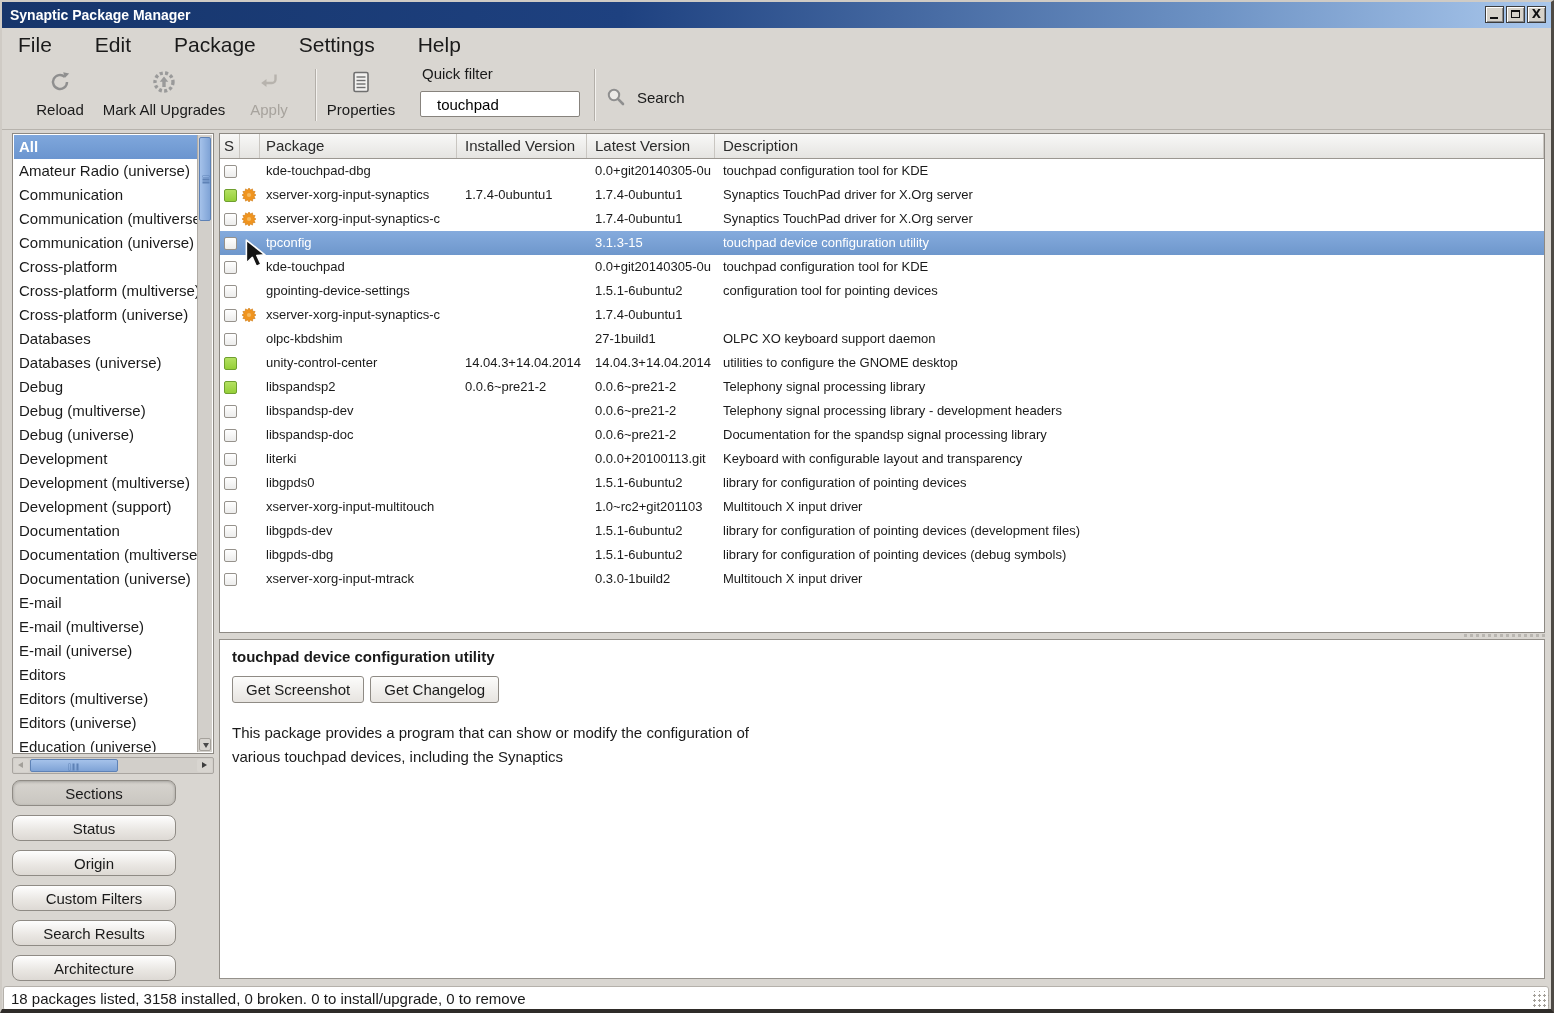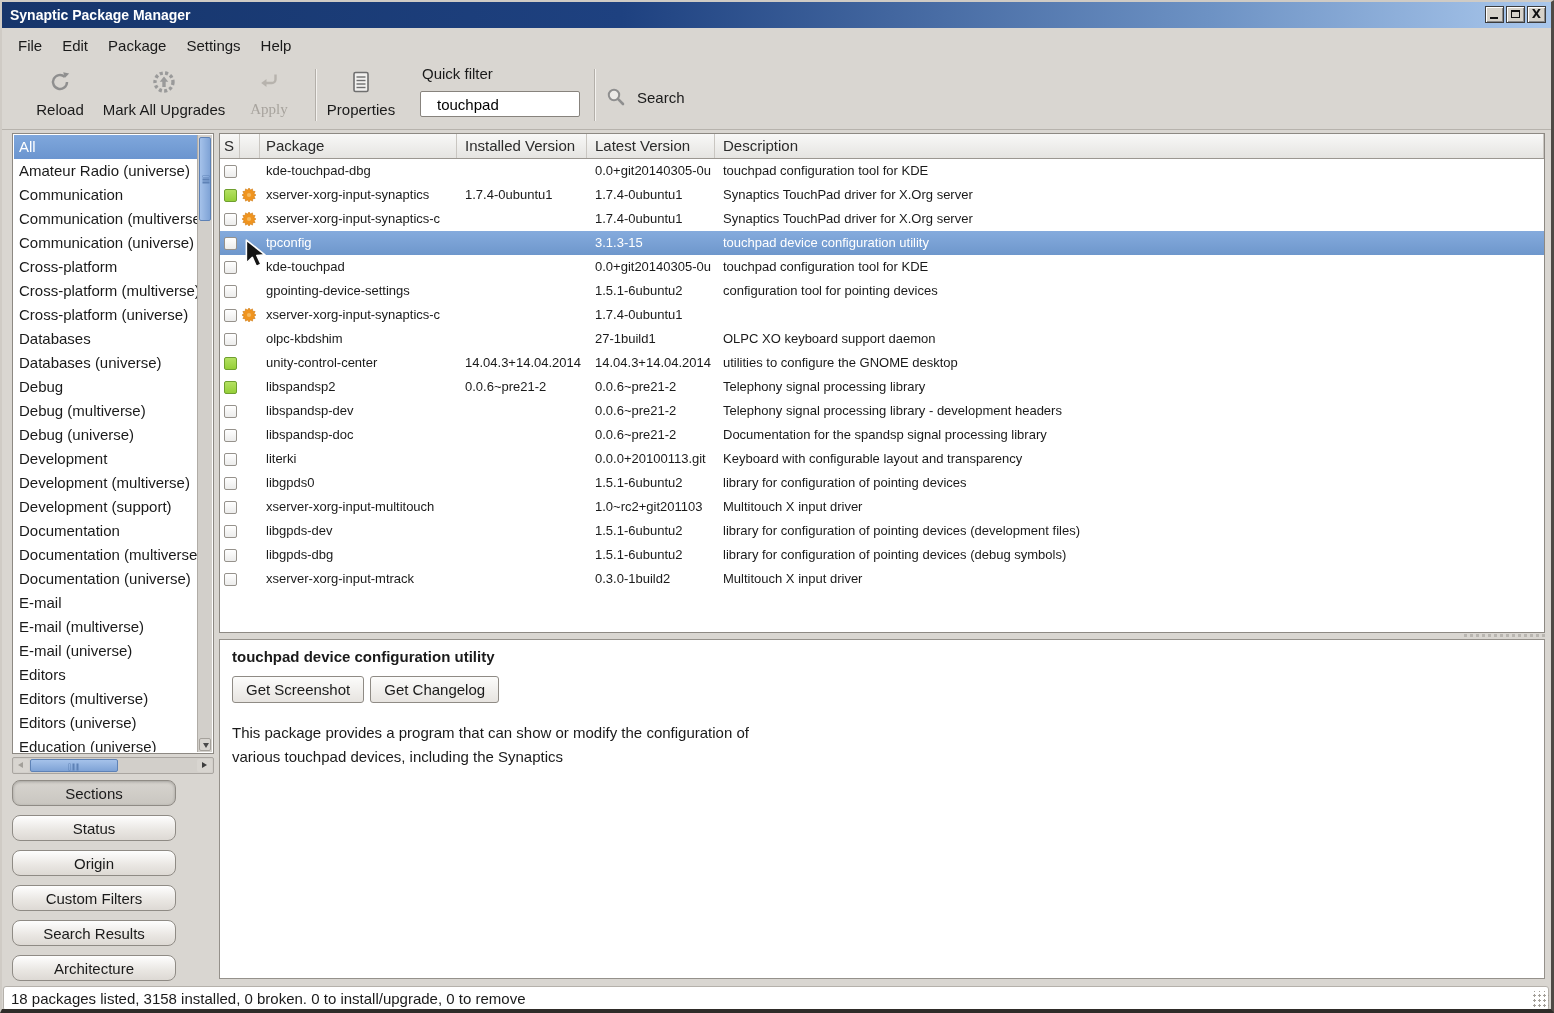--- a/index.html
+++ b/index.html
@@ -23,21 +23,21 @@
     width:19px; height:17px; padding:0; position:relative; cursor:default;
     background:#d6d2ca; border:1px solid #3c3c3c;
     box-shadow:inset 1px 1px 0 #ffffff, inset -1px -1px 0 #8a8a8a;
   }
   .glyph-min { position:absolute; left:4px; bottom:3px; width:8px; height:2px; background:#111; }
   .glyph-max { position:absolute; left:4px; top:3px; width:9px; height:8px; border:1px solid #111; border-top:2px solid #111; }
   .glyph-close { position:absolute; left:0; top:0; right:0; bottom:0; font:bold 12px "DejaVu Sans",sans-serif; color:#111; text-align:center; line-height:15px; }
   
   .menubar {
     position:absolute; left:0; top:28px; right:0; height:30px;
-    display:flex; align-items:center; padding-left:6px; font-size:15px;
+    display:flex; align-items:center; padding-left:6px; font-size:21px;gap:23px;
   }
   .menu-item { padding:4px 10px; }
   
   .toolbar { position:absolute; left:0; top:58px; right:0; height:70px; border-bottom:1px solid #b7b3ad; }
   .tool-btn {
     position:absolute; top:8px; height:54px; display:flex; flex-direction:column;
     align-items:center; justify-content:space-between; padding:2px 0 4px 0;
     font-size:15px; color:#1a1a1a;
   }
   .tool-btn.disabled { color:#a7a39d; }
@@ -46,21 +46,21 @@
   .qf-input {
     position:absolute; left:418px; top:31px; width:160px; height:26px;
     border:1px solid #87837d; border-radius:2px; background:#fff;
     font:15px "Liberation Sans",sans-serif; padding:0 16px;
   }
   .search-btn { position:absolute; left:604px; top:22px; height:30px; display:flex; align-items:center; gap:11px; font-size:15px; }
   
   .cat-box { position:absolute; left:10px; top:131px; width:202px; height:621px; background:#fff; border:1px solid #8d8983; }
   .cat-items { position:absolute; left:1px; top:1px; width:184px; height:617px; overflow:hidden; }
   .cat-item { height:24px; line-height:24px; padding-left:5px; font-size:15px; white-space:nowrap; overflow:hidden; }
-  .cat-item.selected { background:linear-gradient(#7fa7dc,#6b95cf); color:#fff; font-weight:normal; }
+  .cat-item.selected { background:linear-gradient(#7fa7dc,#6b95cf); color:#fff; font-weight:bold; }
   .v-scroll { position:absolute; right:1px; top:1px; width:15px; height:617px; background:#d2cfca; border-left:1px solid #b0aca6; }
   .v-thumb { position:absolute; left:1px; top:2px; width:12px; height:84px; border:1px solid #5e82b6; border-radius:2px; background:linear-gradient(90deg,#a5c2ea,#7fa3d6); }
   .v-grip, .h-grip { position:absolute; }
   .v-grip { left:3px; top:38px; width:6px; height:1px; box-shadow:0 0 0 0.5px #5e82b6, 0 3px 0 0.5px #5e82b6, 0 6px 0 0.5px #5e82b6; }
   .v-down { position:absolute; left:1px; bottom:1px; width:12px; height:13px; background:#d8d5d0; border:1px solid #a5a19b; border-radius:2px; }
   .tri-down { position:absolute; left:2.5px; top:4px; width:0; height:0; border-left:3.5px solid transparent; border-right:3.5px solid transparent; border-top:5px solid #4a4a4a; }
   .h-scroll { position:absolute; left:10px; top:755px; width:202px; height:17px; background:#d2cfca; border:1px solid #a9a5a0; border-radius:2px; }
   .h-left, .h-right { position:absolute; top:1px; width:15px; height:13px; background:#d8d5d0; border-radius:2px; }
   .h-left { left:1px; } .h-right { right:1px; }
   .tri-left { position:absolute; left:4px; top:3px; width:0; height:0; border-top:3.5px solid transparent; border-bottom:3.5px solid transparent; border-right:5px solid #a3a09a; }
@@ -151,21 +151,21 @@
       </svg>
       <span>Reload</span>
     </div>
     <div class="tool-btn" style="left:99px;width:126px;">
       <svg class="icon24" viewBox="0 0 24 24">
         <circle cx="12" cy="12" r="9" fill="none" stroke="#9a9a9a" stroke-width="3.4" stroke-dasharray="3.1 2.3"></circle>
         <path d="M12,6.5 L16.3,11.8 H13.7 V17 H10.3 V11.8 H7.7 Z" fill="#9a9a9a"></path>
       </svg>
       <span>Mark All Upgrades</span>
     </div>
-    <div class="tool-btn disabled" style="left:233px;width:68px;font-family:Liberation Serif, serif;">
+    <div class="tool-btn disabled" style="left:233px;width:68px;">
       <svg class="icon24" viewBox="0 0 24 24">
         <path d="M18.5,4.5 v5 a3.5,3.5 0 0 1 -3.5,3.5 H9" fill="none" stroke="#b7b3ad" stroke-width="2.4"></path>
         <polygon points="9.5,9 9.5,17 4.2,13" fill="#b7b3ad"></polygon>
       </svg>
       <span>Apply</span>
     </div>
     <div class="tb-sep" style="left:313px;"></div>
     <div class="tool-btn" style="left:322px;width:74px;">
       <svg class="icon24" viewBox="0 0 24 24">
         <rect x="5" y="2.5" width="14" height="19" rx="1.5" fill="#f2f1ef" stroke="#6f6f6f" stroke-width="1.6"></rect>

